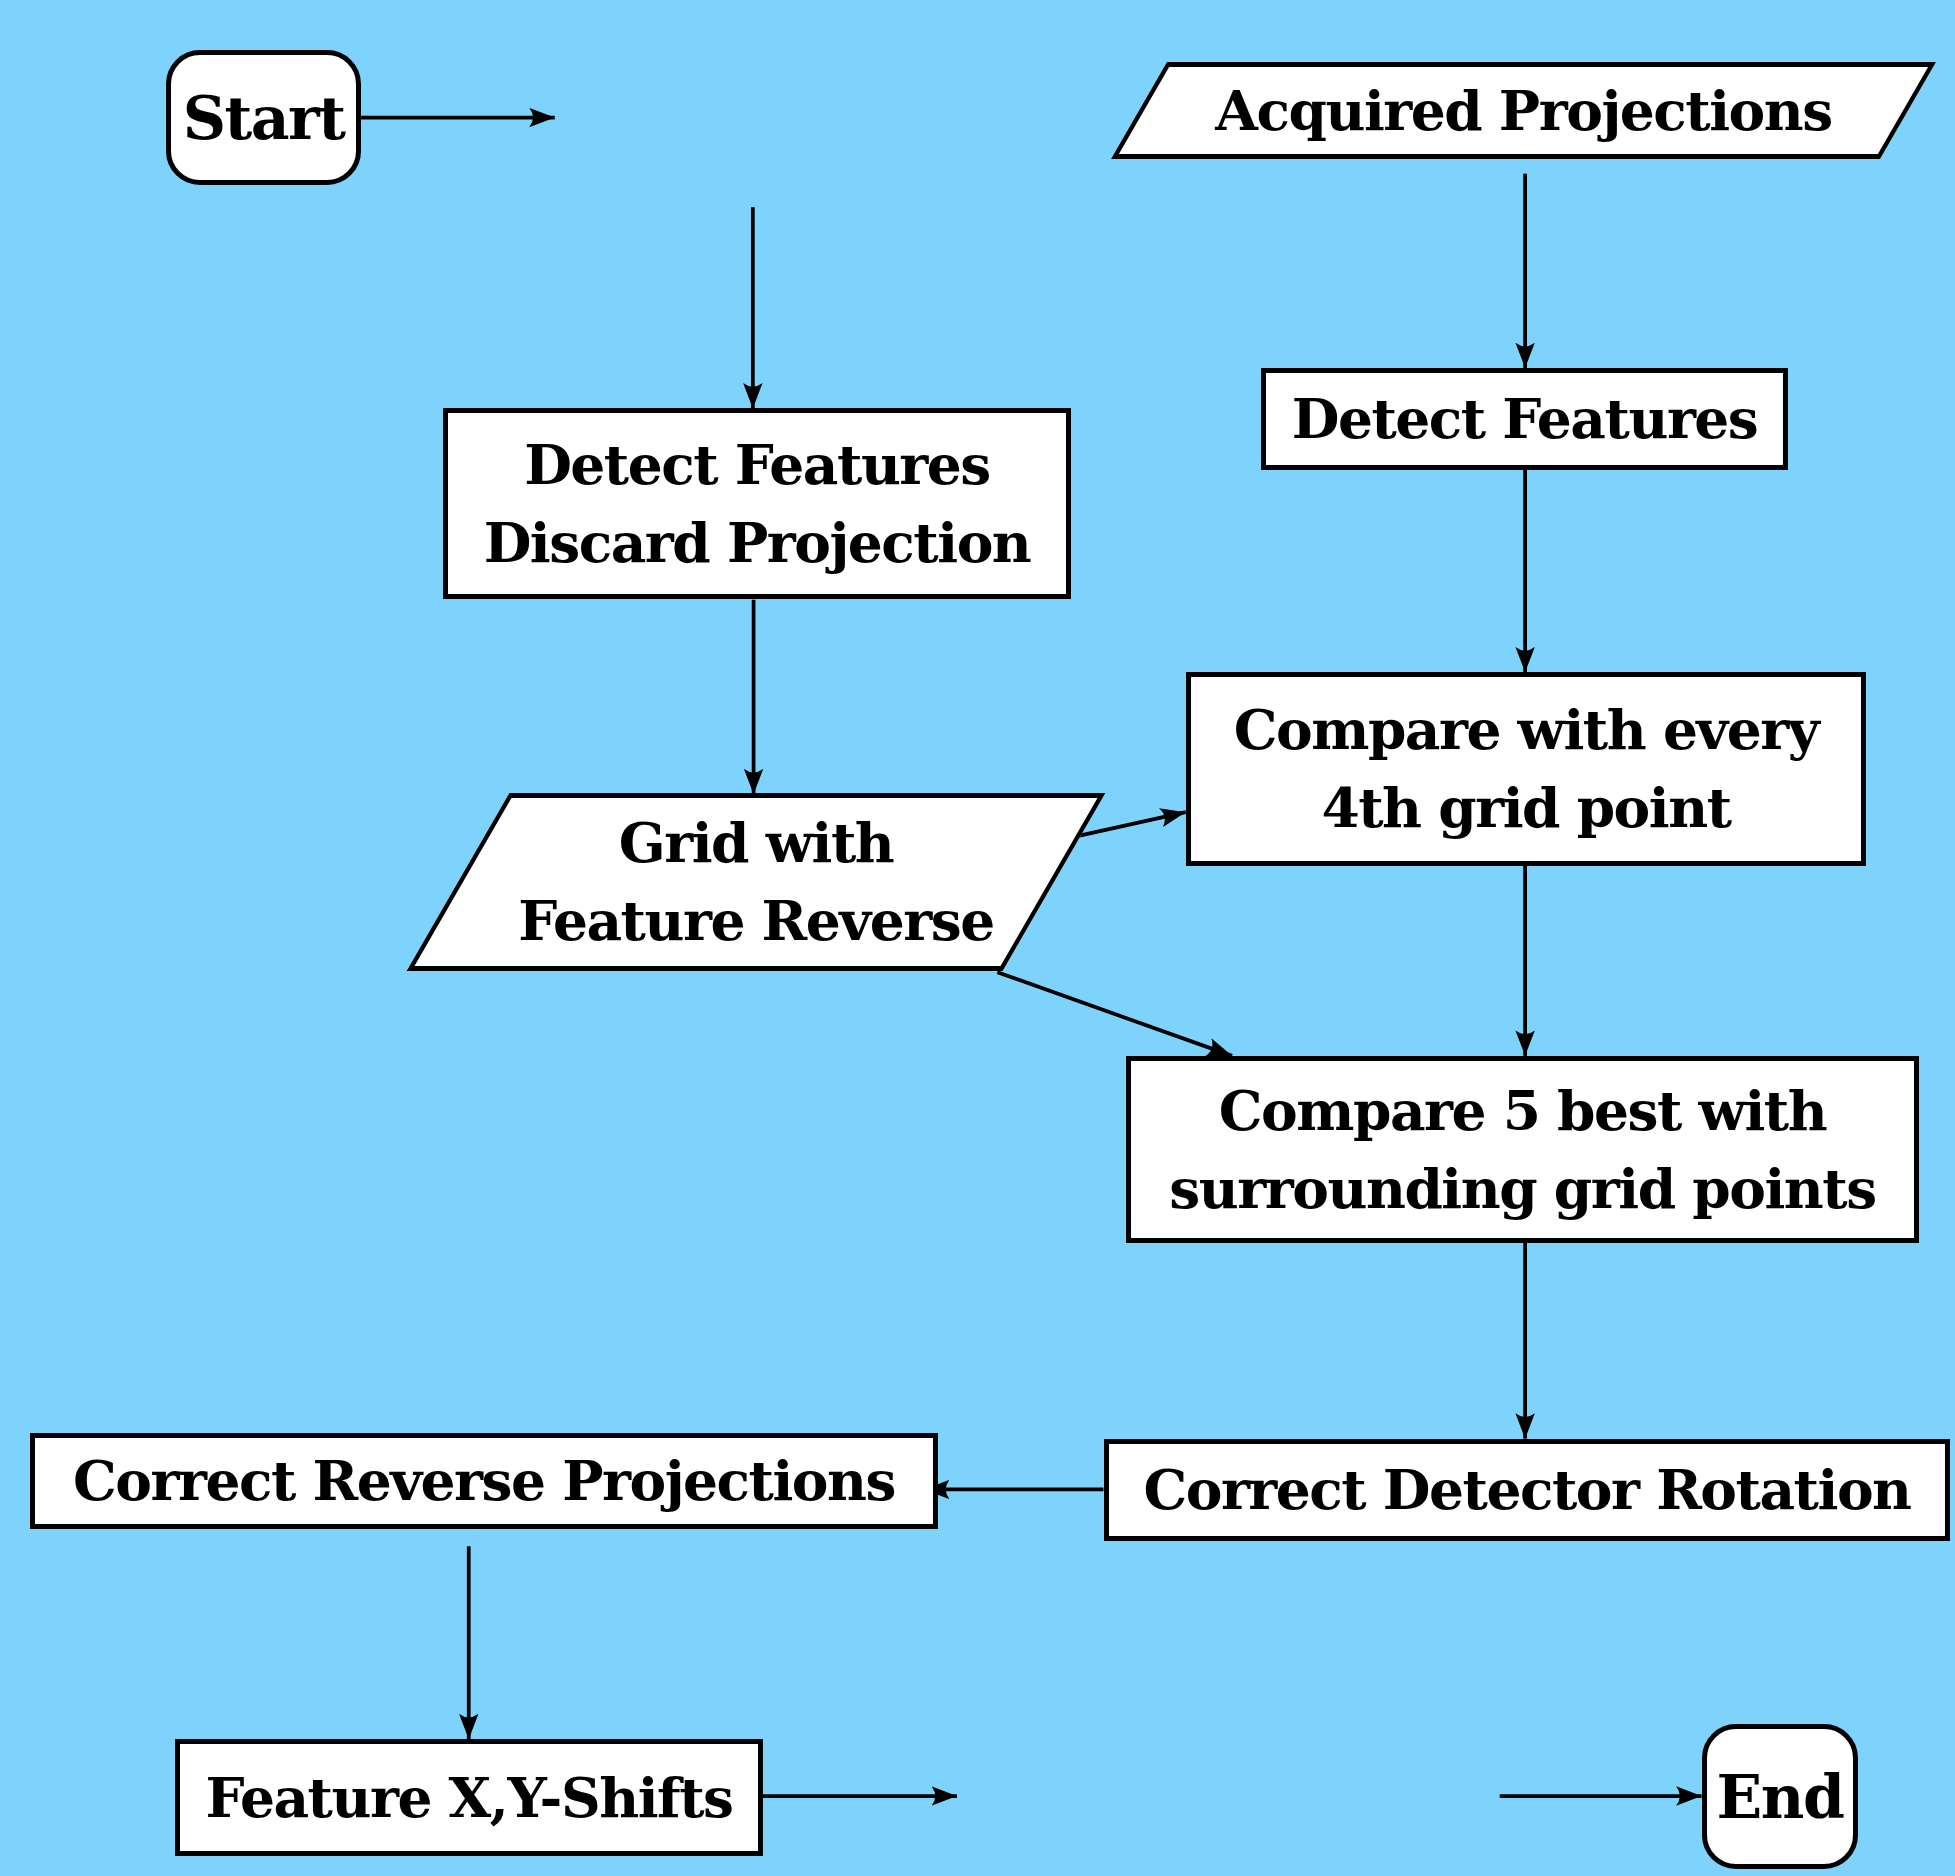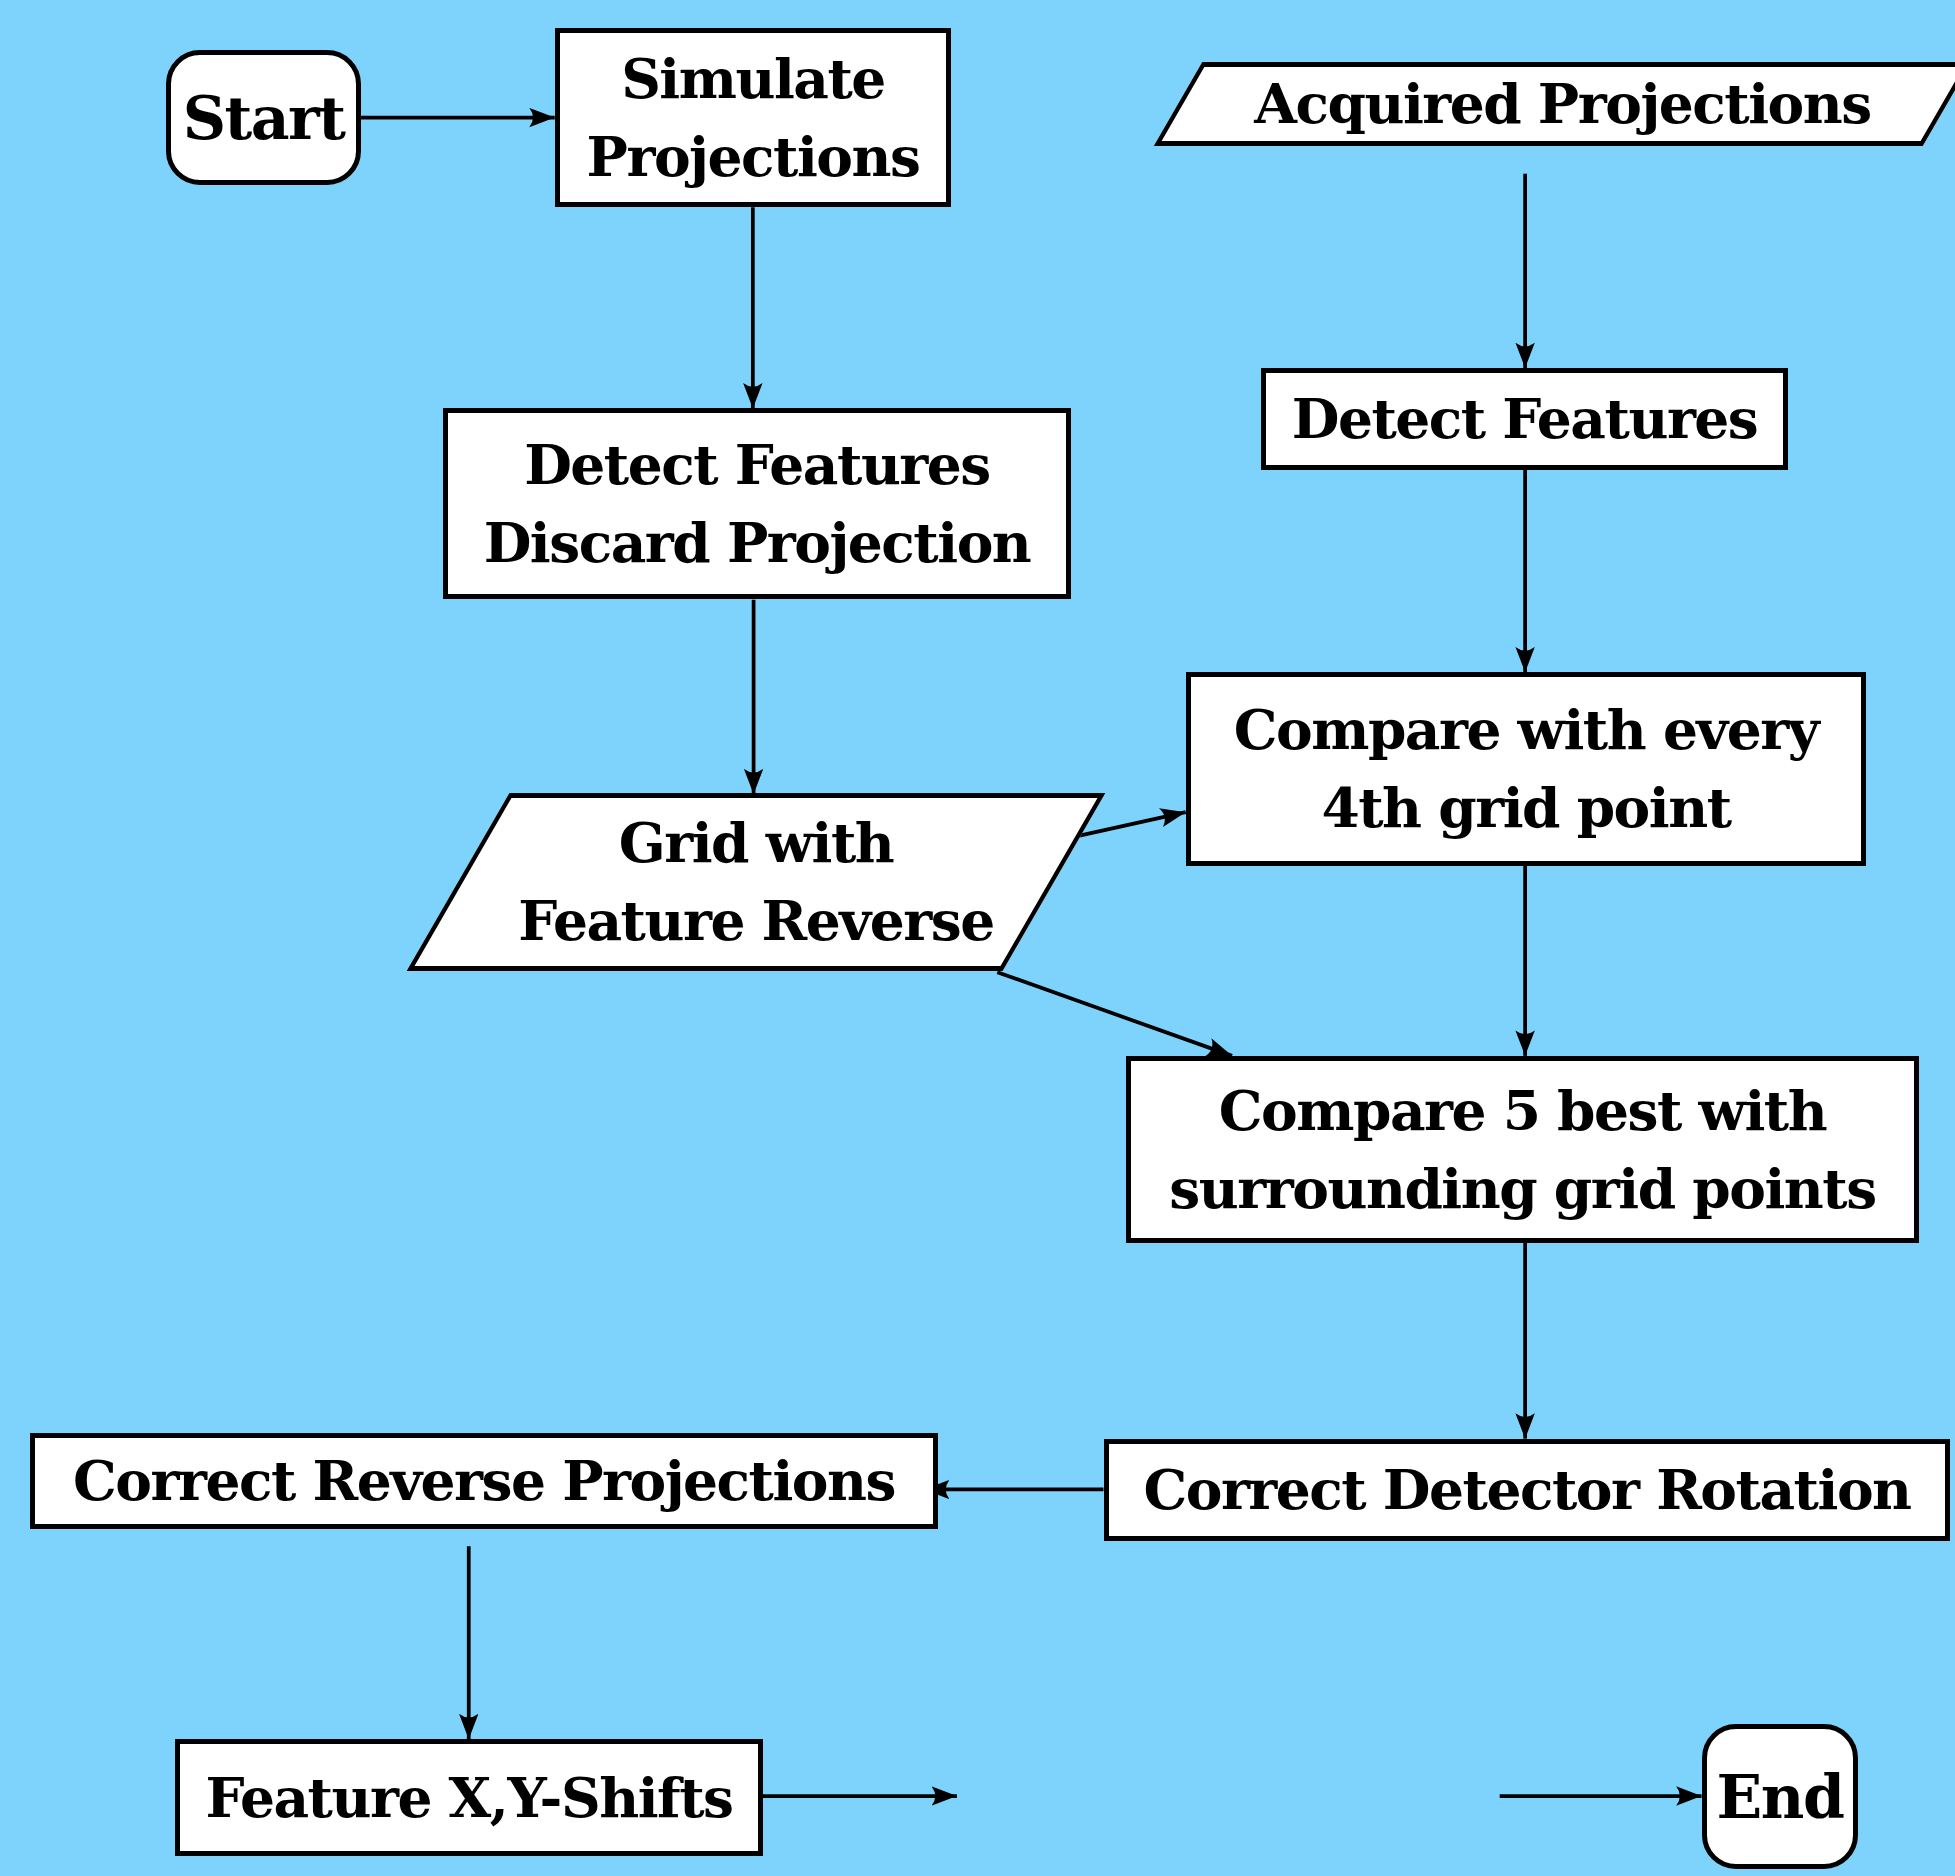--- a/index.html
+++ b/index.html
@@ -89,26 +89,22 @@
     <line x1="1476" y1="1992" x2="1236" y2="1992" marker-end="url(#arrow)"></line>
     <line x1="627" y1="2068" x2="627" y2="2326" marker-end="url(#arrow)"></line>
     <line x1="1020" y1="2402" x2="1280" y2="2402" marker-end="url(#arrow)"></line>
     <line x1="2006" y1="2402" x2="2276" y2="2402" marker-end="url(#arrow)"></line>
   </svg>
 
   <div class="node terminator" style="left:166px; top:50px; width:195px; height:135px;">
     <span class="label">Start</span>
   </div>
 
-  <div class="node" style="left:555px; top:28px; width:396px; height:179px;">
-    <span class="label">Simulate
-Projections</span>
-  </div>
 
-  <div class="node para" style="left:1178px; top:62px; width:769px; height:84px;">
+  <div class="node para" style="left:1139px; top:62px; width:769px; height:97px;">
     <div class="para-shape"></div>
     <span class="label">Acquired Projections</span>
   </div>
 
   <div class="node" style="left:443px; top:408px; width:628px; height:191px;">
     <span class="label">Detect Features
 Discard Projection</span>
   </div>
 
   <div class="node" style="left:1261px; top:368px; width:527px; height:102px;">

